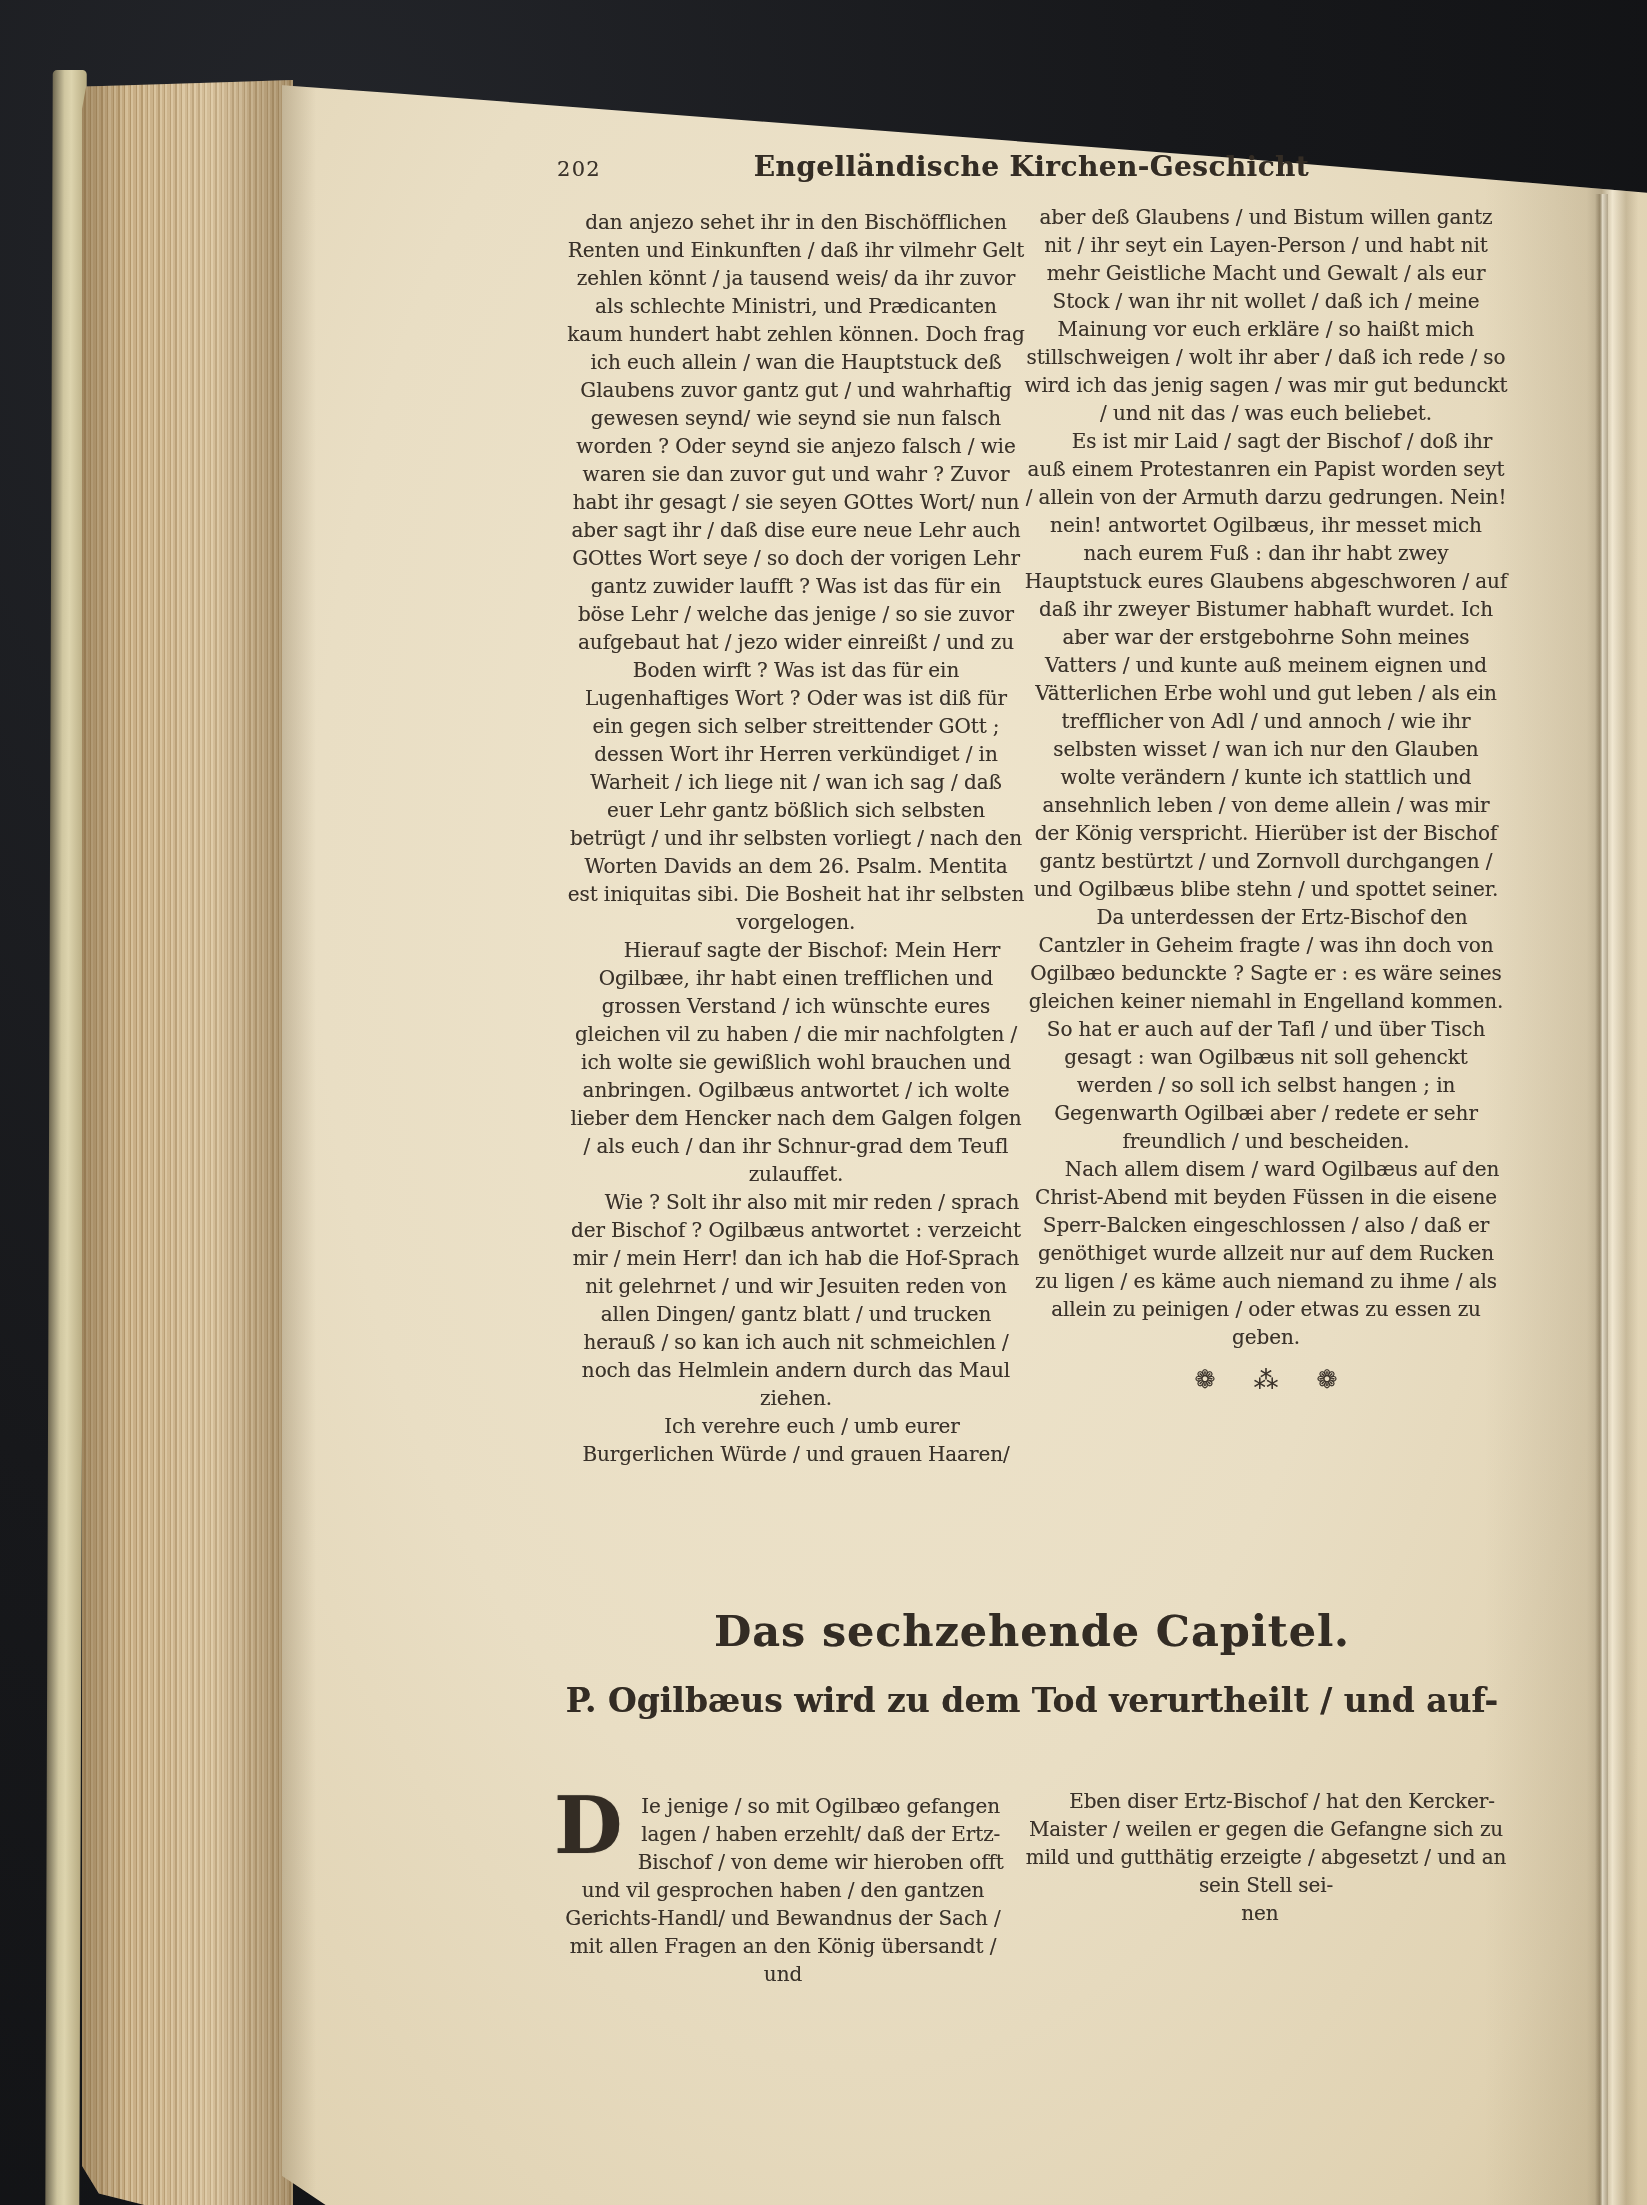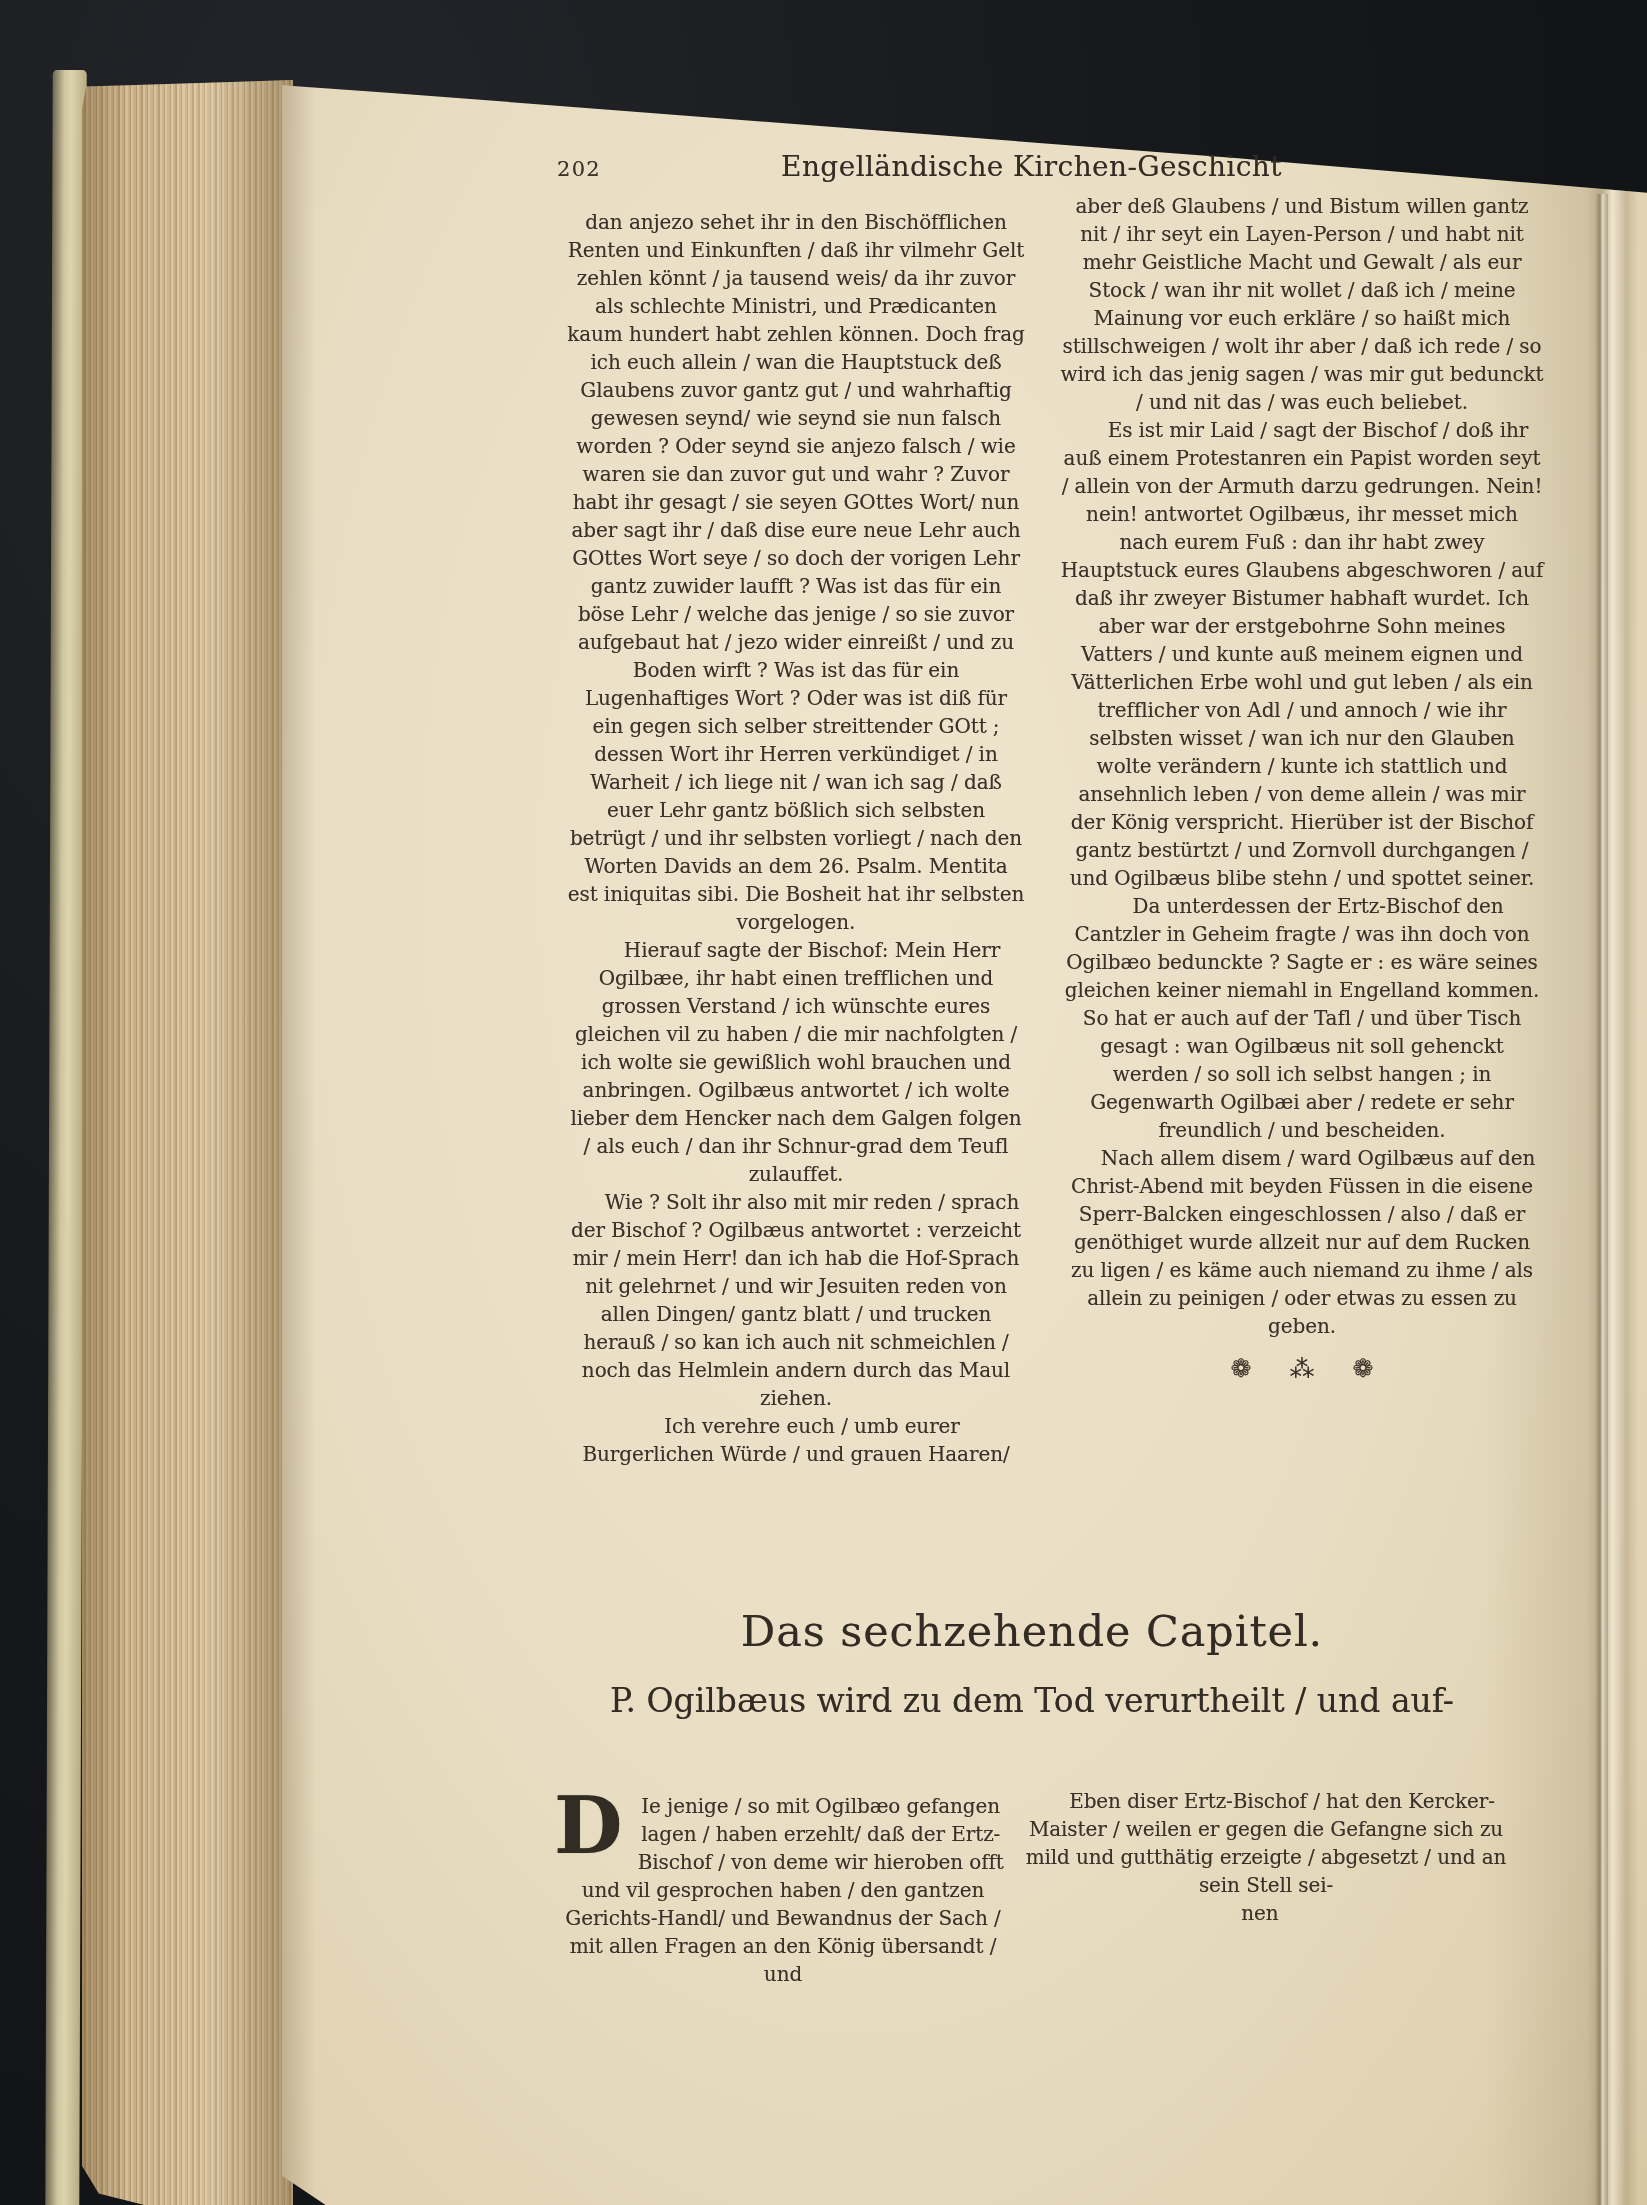--- a/index.html
+++ b/index.html
@@ -33,35 +33,35 @@
       radial-gradient(ellipse at 42% 38%, #efe5cd 0%, #e9dec4 48%, #e0d2b2 82%, #d5c5a0 100%);
     clip-path:polygon(0 3.72%, 8% 4.05%, 70% 6.9%, 100% 8.4%, 100% 99.02%, 72% 98.45%, 40% 98.95%, 18% 99.42%, 6% 97.2%, 0 94.8%);
   }
   
   .gutter-seam{
     position:absolute;left:1595px;top:194px;width:13.2px;height:2077px;
     background:linear-gradient(90deg, rgba(90,74,46,0) 0%, rgba(90,74,46,.38) 38%, rgba(255,252,240,.55) 58%, rgba(90,74,46,.30) 100%);
   }
 
   .ink{color:#3a322a;text-shadow:0 0 0.4px rgba(58,50,42,.45);}
-  .hd{color:#332c24;font-weight:normal;text-shadow:0 0 0.4px rgba(51,44,36,.5);}
+  .hd{color:#332c24;font-weight:bold;text-shadow:0 0 0.4px rgba(51,44,36,.5);}
 
   .page-number{
     position:absolute;left:557px;top:157px;font-size:21px;letter-spacing:1.3px;
   }
   .running-title{
     position:absolute;left:555px;top:150px;width:953px;text-align:center;
     font-size:28px;letter-spacing:0.4px;
   }
 
   .col{position:absolute;text-align:justify;font-size:20px;line-height:28px;letter-spacing:-0.1px;}
   .col p{margin:0;text-align:center;}
   .col p.ind{text-indent:32px;}
   .col1{left:567px;top:208px;width:458px;}
-  .col2{left:1024px;top:192px;width:484px;margin-left:36px;}
+  .col2{left:1024px;top:203px;width:484px;}
 
   .ornament{
     text-align:center;margin-top:15px;font-size:25px;letter-spacing:15px;text-indent:15px;
     font-family:"DejaVu Sans", sans-serif;color:#3a322a;
   }
 
   .chapter-title{
     position:absolute;left:555px;top:1606px;width:954px;text-align:center;
     font-size:43px;letter-spacing:0.9px;
   }

